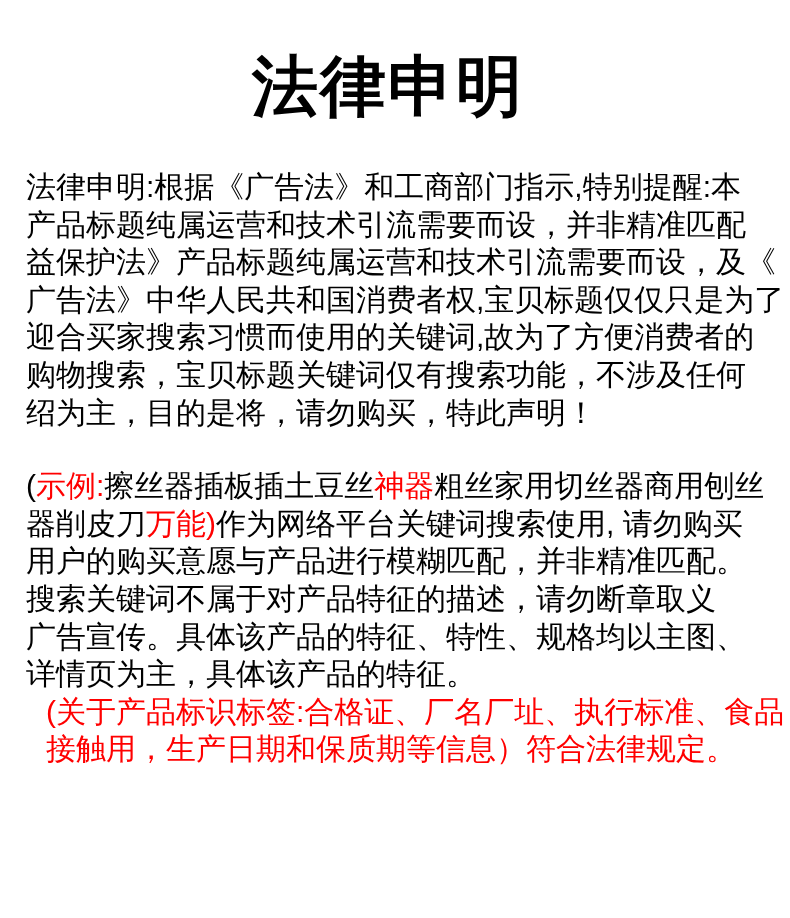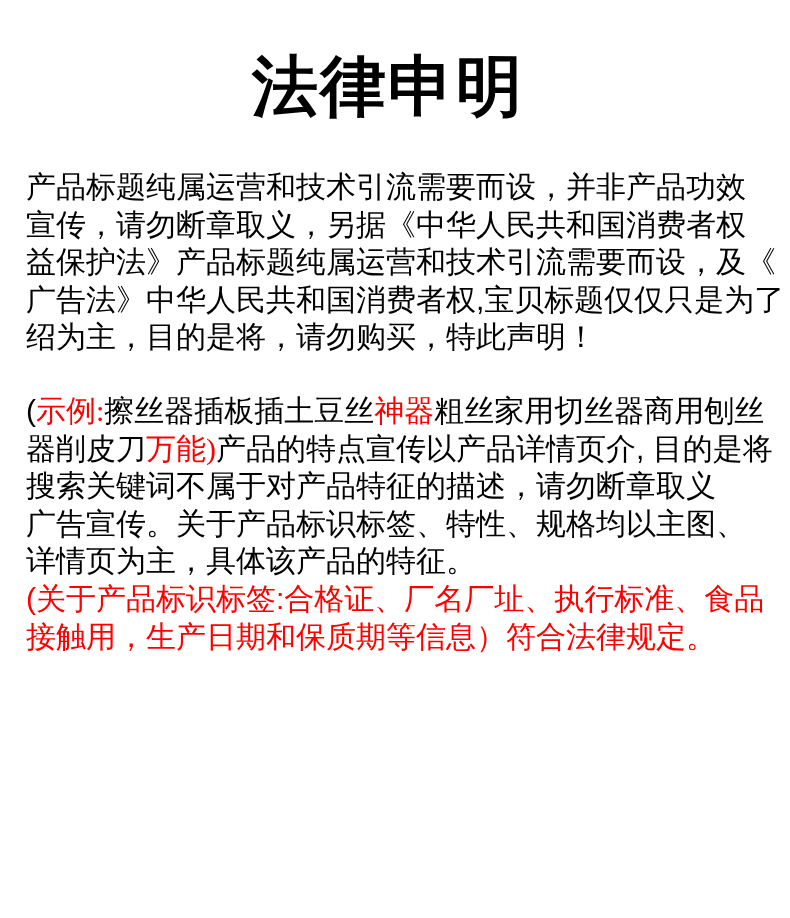--- a/index.html
+++ b/index.html
@@ -33,43 +33,46 @@
     letter-spacing: 2px;
     color: var(--ink);
   }
   .body-text {
     font-size: 30px;
     line-height: 37.6px;
   }
   .para-legal { margin-top: 40px; }
   .para-example { margin-top: 36px; }
   .line { white-space: nowrap; }
-  .hl { color: var(--highlight); font-family: Liberation Serif, serif; }
-  .notice .line { color: var(--highlight); }
+  .hl { color: var(--highlight); }
+  .notice .line { color: var(--highlight); margin-left: 20px; }
 </style>
 </head>
 <body>
 
 <div class="page">
 
   <h1 class="title">法律申明</h1>
 
   <div class="body-text para-legal">
-    <div class="line">产品标题纯属运营和技术引流需要而设，并非产品功效</div>
-    <div class="line">宣传，请勿断章取义，另据《中华人民共和国消费者权</div>
+    <div class="line">法律申明:根据《广告法》和工商部门指示,特别提醒:本</div>
+    <div class="line">产品标题纯属运营和技术引流需要而设，并非精准匹配</div>
     <div class="line">益保护法》产品标题纯属运营和技术引流需要而设，及《</div>
     <div class="line">广告法》中华人民共和国消费者权,宝贝标题仅仅只是为了</div>
+    <div class="line">迎合买家搜索习惯而使用的关键词,故为了方便消费者的</div>
+    <div class="line">购物搜索，宝贝标题关键词仅有搜索功能，不涉及任何</div>
     <div class="line">绍为主，目的是将，请勿购买，特此声明！</div>
   </div>
 
   <div class="body-text para-example">
     <div class="line"><span>(</span><span class="hl">示例:</span><span>擦丝器插板插土豆丝</span><span class="hl">神器</span><span>粗丝家用切丝器商用刨丝</span></div>
-    <div class="line"><span>器削皮刀</span><span class="hl">万能)</span><span>产品的特点宣传以产品详情页介, 目的是将</span></div>
+    <div class="line"><span>器削皮刀</span><span class="hl">万能)</span><span>作为网络平台关键词搜索使用, 请勿购买</span></div>
+    <div class="line">用户的购买意愿与产品进行模糊匹配，并非精准匹配。</div>
     <div class="line">搜索关键词不属于对产品特征的描述，请勿断章取义</div>
-    <div class="line">广告宣传。关于产品标识标签、特性、规格均以主图、</div>
+    <div class="line">广告宣传。具体该产品的特征、特性、规格均以主图、</div>
     <div class="line">详情页为主，具体该产品的特征。</div>
 
     <div class="notice">
       <div class="line">(关于产品标识标签:合格证、厂名厂址、执行标准、食品</div>
       <div class="line">接触用，生产日期和保质期等信息）符合法律规定。</div>
     </div>
   </div>
 
 </div>
 

